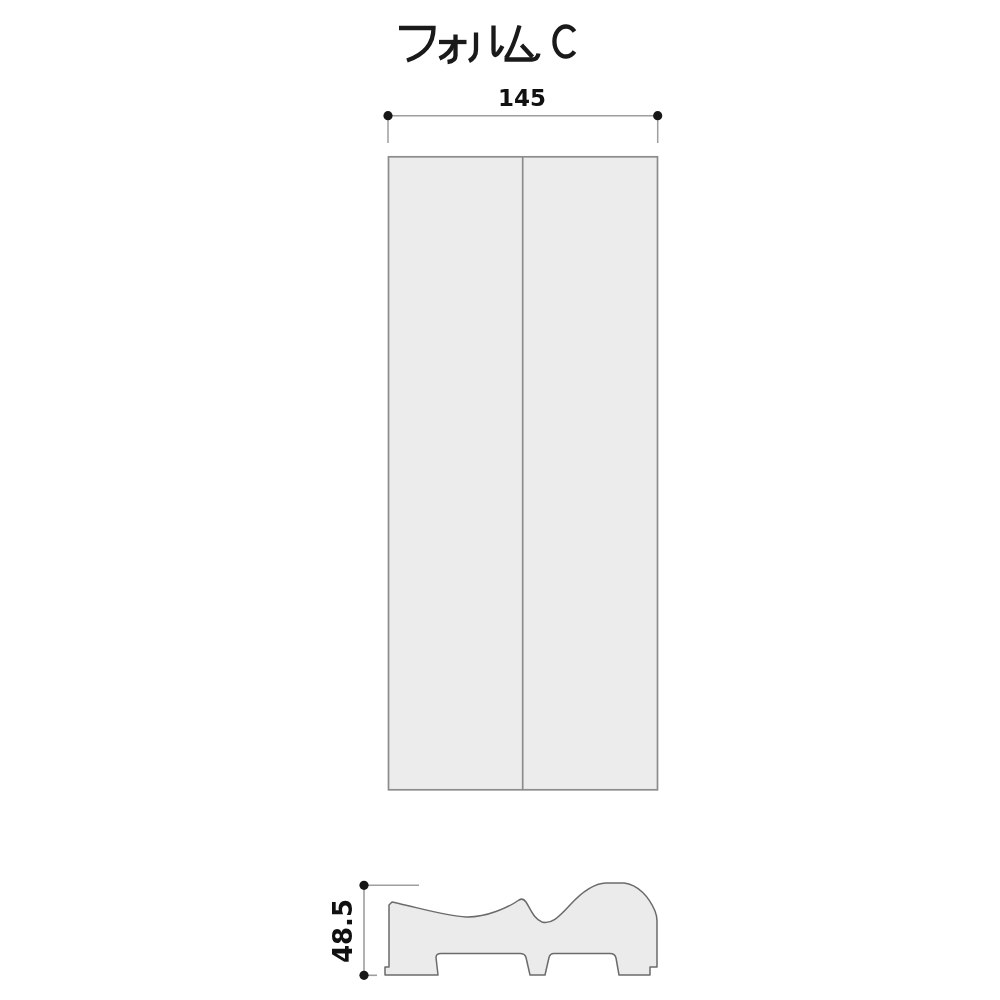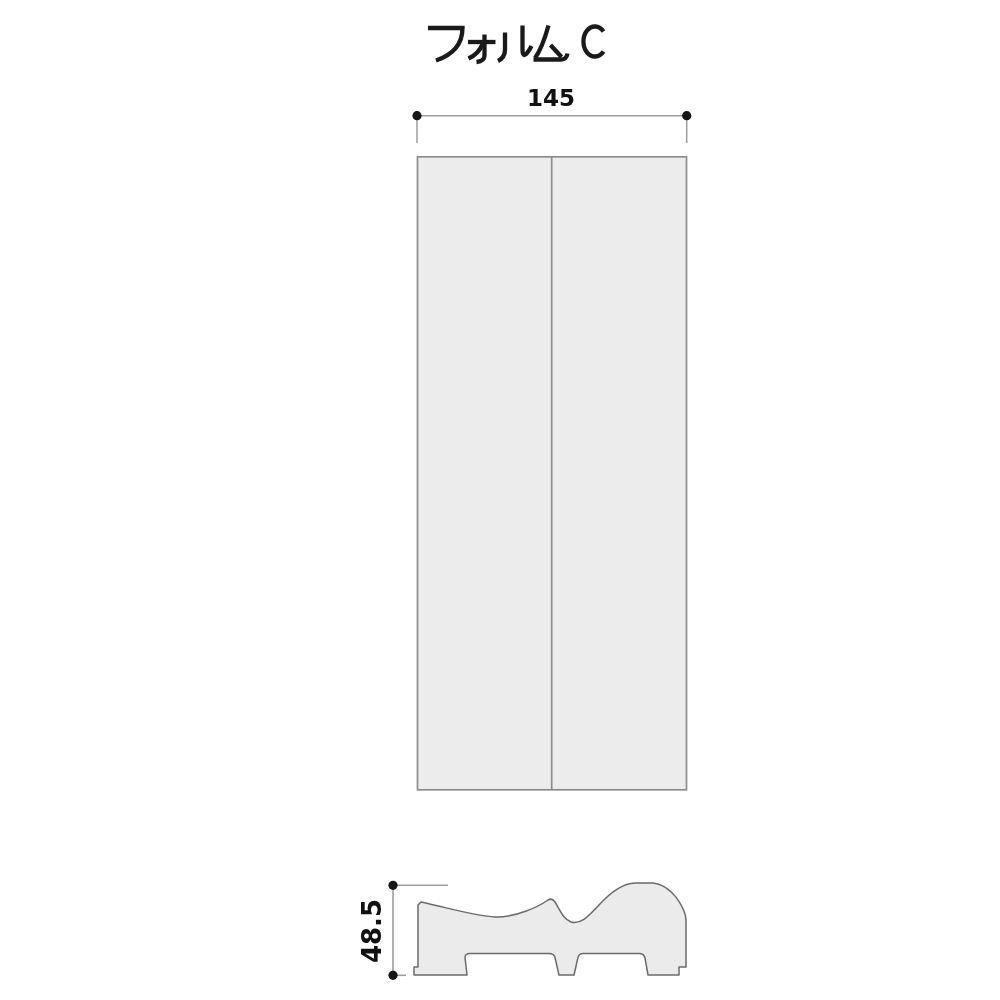--- a/index.html
+++ b/index.html
@@ -7,21 +7,20 @@
     padding: 0;
     background: #ffffff;
     font-family: "DejaVu Sans", "Liberation Sans", sans-serif;
   }
   .canvas {
     position: relative;
     width: 792px;
     height: 1000px;
     background: #ffffff;
     overflow: hidden;
-    margin-left: 29px;
   }
   svg { display: block; }
   .dim-text {
     fill: #111111;
     font-family: "DejaVu Sans", "Liberation Sans", sans-serif;
     font-weight: 600;
   }
 </style>
 </head>
 <body>

